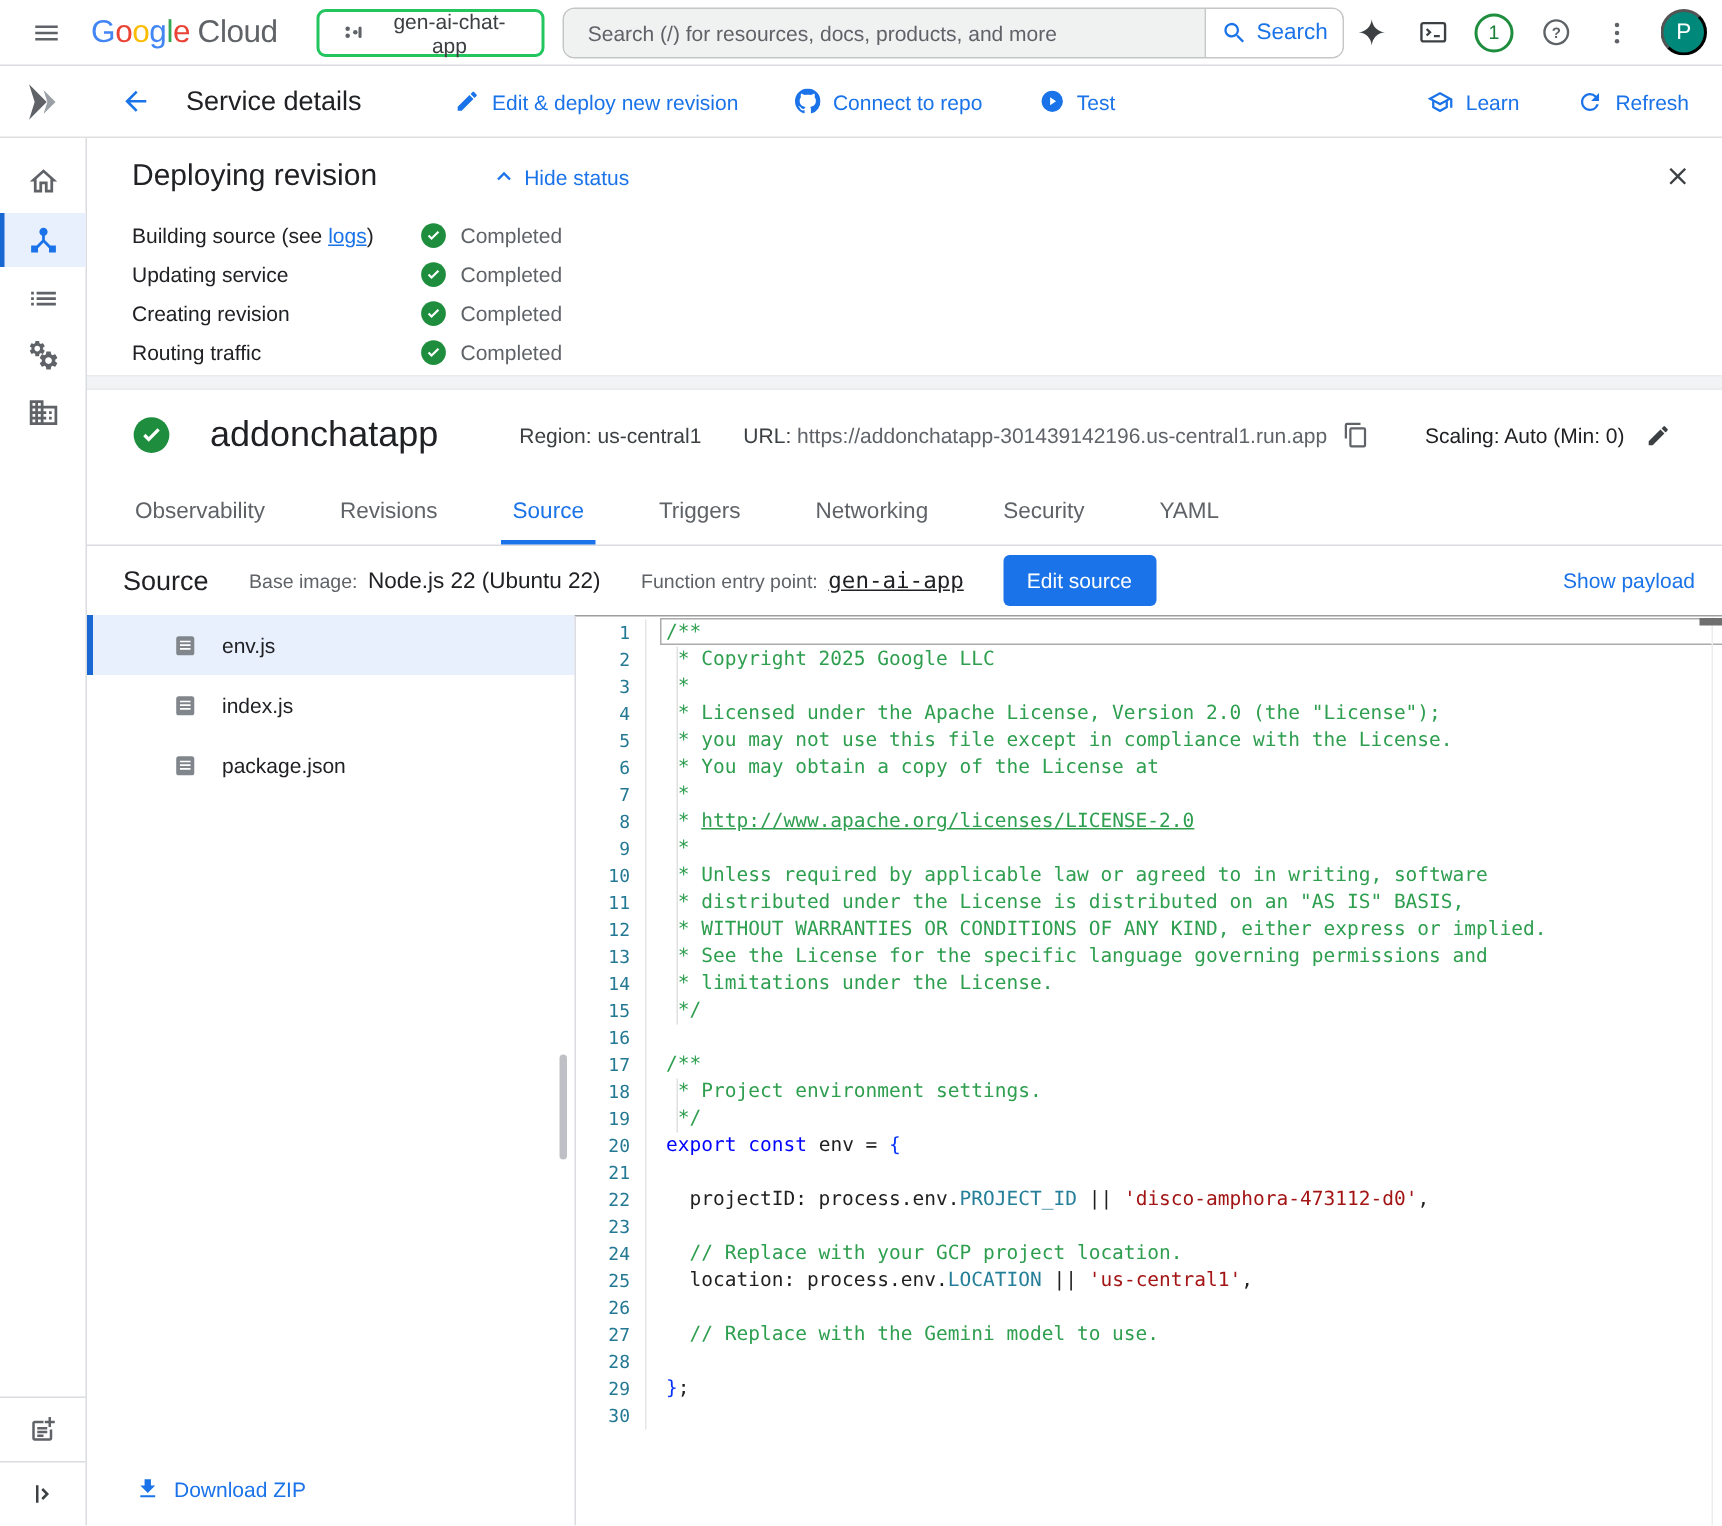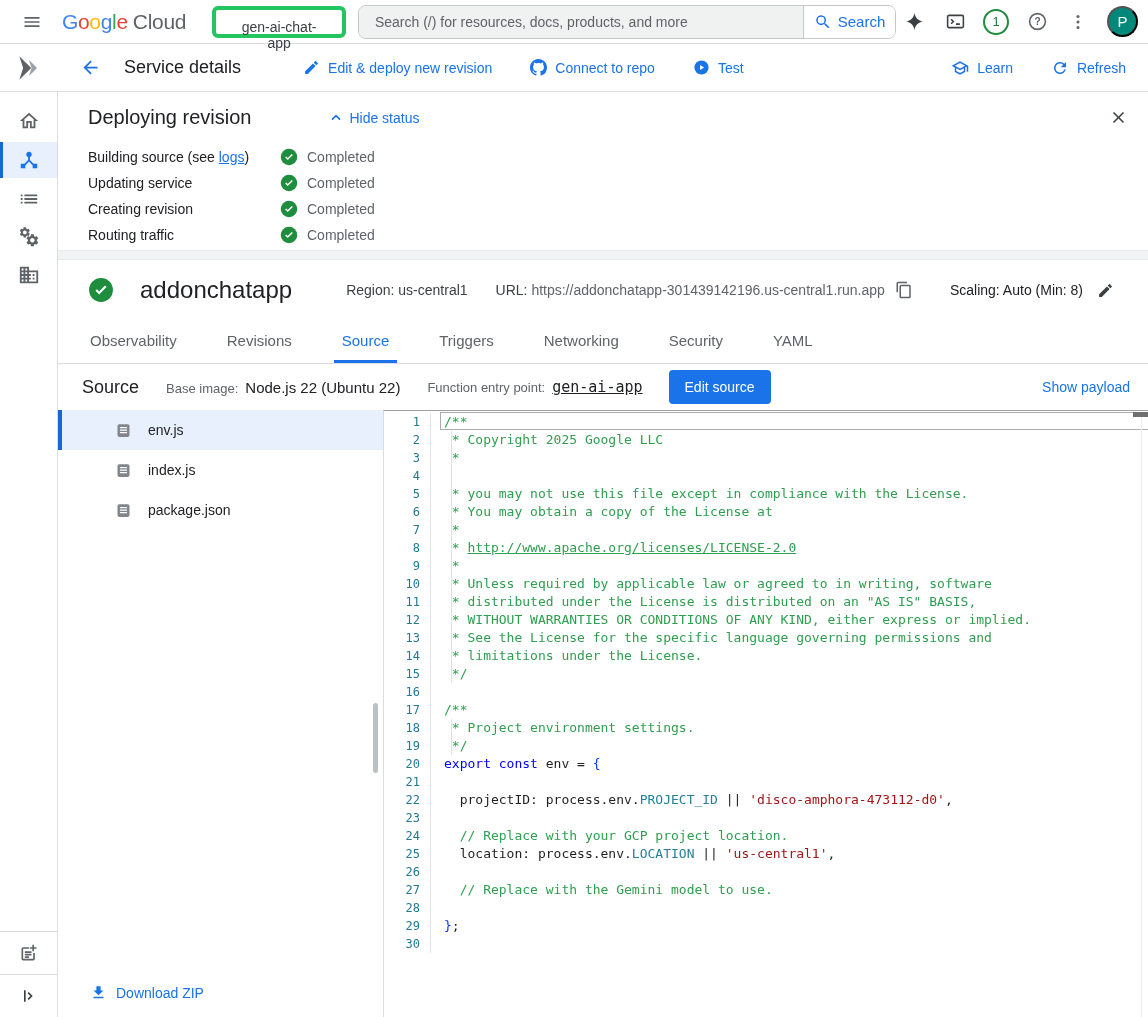--- a/index.html
+++ b/index.html
@@ -9,22 +9,22 @@
   .app { position:relative; width:1148px; height:1017px; background:#fff; }
 
   
   .topbar { height:44px; display:flex; align-items:center; padding:0 10px 0 14px;
     border-bottom:1px solid #dadce0; background:#fff; position:relative; z-index:3; }
   .icon-btn { width:36px; height:36px; display:flex; align-items:center; justify-content:center;
     background:none; border:none; }
   .logo { display:flex; align-items:baseline; font-size:21px; font-weight:500; margin-left:12px; letter-spacing:-0.3px; }
   .logo-cloud { color:#5f6368; font-weight:400; margin-left:5px; }
   .project-btn { margin-left:26px; height:32px; display:flex; align-items:center; gap:9px;
-    border:4px solid #22c55e; border-radius:6px; padding:0 14px; background:#fff;
-    font-size:14px; color:#3c4043; font-weight:500;flex-direction:column; }
+    border:2px solid #22c55e; border-radius:6px; padding:0 14px; background:#fff;
+    font-size:14px; color:#3c4043; font-weight:500; }
   .searchbar { margin-left:12px; width:540px; height:34px; display:flex;
     border:1px solid #c4c7c5; border-radius:8px; overflow:hidden; }
   .search-input { flex:1; border:none; background:#f0f1f1; padding:16px 16px; font-size:14px;
     color:#444746; outline:none; font-family:inherit; }
   .search-input::placeholder { color:#5f6368; }
   .search-btn { width:92px; background:#fff; border:none; border-left:1px solid #c4c7c5;
     display:flex; align-items:center; justify-content:center; gap:6px;
     color:var(--accent); font-size:15px; font-weight:500; }
   .topbar-right { margin-left:auto; display:flex; align-items:center; gap:5px; }
   .shell-count { width:26px; height:26px; border:2px solid var(--green); border-radius:50%;
@@ -352,21 +352,21 @@
         <path d="M10.3 16.1l-3.4-3.4 1.4-1.4 2 2 5.4-5.4 1.4 1.4z" fill="#fff"></path>
       </svg>
       <span class="svc-name">addonchatapp</span>
       <span class="svc-region"><span>Region:</span> <span>us-central1</span></span>
       <span class="svc-url"><span>URL:</span> <span class="url-val">https://addonchatapp-301439142196.us-central1.run.app</span></span>
       <button class="copy-btn">
         <svg width="18" height="18" viewBox="0 0 24 24">
           <path d="M16 1H4a2 2 0 00-2 2v12h2V3h12V1zm3 4H8a2 2 0 00-2 2v14a2 2 0 002 2h11a2 2 0 002-2V7a2 2 0 00-2-2zm0 16H8V7h11v14z" fill="#5f6368"></path>
         </svg>
       </button>
-      <span class="svc-scaling">Scaling: Auto (Min: 8)</span>
+      <span class="svc-scaling">Scaling: Auto (Min: 0)</span>
       <button class="edit-scaling-btn">
         <svg width="17" height="17" viewBox="0 0 24 24">
           <path d="M3 17.25V21h3.75L17.81 9.94l-3.75-3.75L3 17.25zM20.71 7.04c.39-.39.39-1.02 0-1.41l-2.34-2.34a1 1 0 00-1.41 0l-1.83 1.83 3.75 3.75 1.83-1.83z" fill="#3c4043"></path>
         </svg>
       </button>
     </section>
 
     <nav class="tabs">
         <div class="tab">Observability</div>
         <div class="tab">Revisions</div>
@@ -426,21 +426,21 @@
       </div>
       <div class="editor">
         <div class="curline"></div>
         <div class="gutter-sep"></div>
         <div class="guide guide-a"></div>
         <div class="guide guide-b"></div>
         <div class="code-lines">
             <div class="cline"><span class="ln">1</span><span class="ct"><span class="tk-c">/**</span></span></div>
             <div class="cline"><span class="ln">2</span><span class="ct"><span class="tk-c"> * Copyright 2025 Google LLC</span></span></div>
             <div class="cline"><span class="ln">3</span><span class="ct"><span class="tk-c"> *</span></span></div>
-            <div class="cline"><span class="ln">4</span></div>
+            <div class="cline"><span class="ln">4</span><span class="ct"><span class="tk-c"> * Licensed under the Apache License, Version 2.0 (the "License");</span></span></div>
             <div class="cline"><span class="ln">5</span><span class="ct"><span class="tk-c"> * you may not use this file except in compliance with the License.</span></span></div>
             <div class="cline"><span class="ln">6</span><span class="ct"><span class="tk-c"> * You may obtain a copy of the License at</span></span></div>
             <div class="cline"><span class="ln">7</span><span class="ct"><span class="tk-c"> *</span></span></div>
             <div class="cline"><span class="ln">8</span><span class="ct"><span class="tk-c"> * </span><span class="tk-cu">http://www.apache.org/licenses/LICENSE-2.0</span></span></div>
             <div class="cline"><span class="ln">9</span><span class="ct"><span class="tk-c"> *</span></span></div>
             <div class="cline"><span class="ln">10</span><span class="ct"><span class="tk-c"> * Unless required by applicable law or agreed to in writing, software</span></span></div>
             <div class="cline"><span class="ln">11</span><span class="ct"><span class="tk-c"> * distributed under the License is distributed on an "AS IS" BASIS,</span></span></div>
             <div class="cline"><span class="ln">12</span><span class="ct"><span class="tk-c"> * WITHOUT WARRANTIES OR CONDITIONS OF ANY KIND, either express or implied.</span></span></div>
             <div class="cline"><span class="ln">13</span><span class="ct"><span class="tk-c"> * See the License for the specific language governing permissions and</span></span></div>
             <div class="cline"><span class="ln">14</span><span class="ct"><span class="tk-c"> * limitations under the License.</span></span></div>

